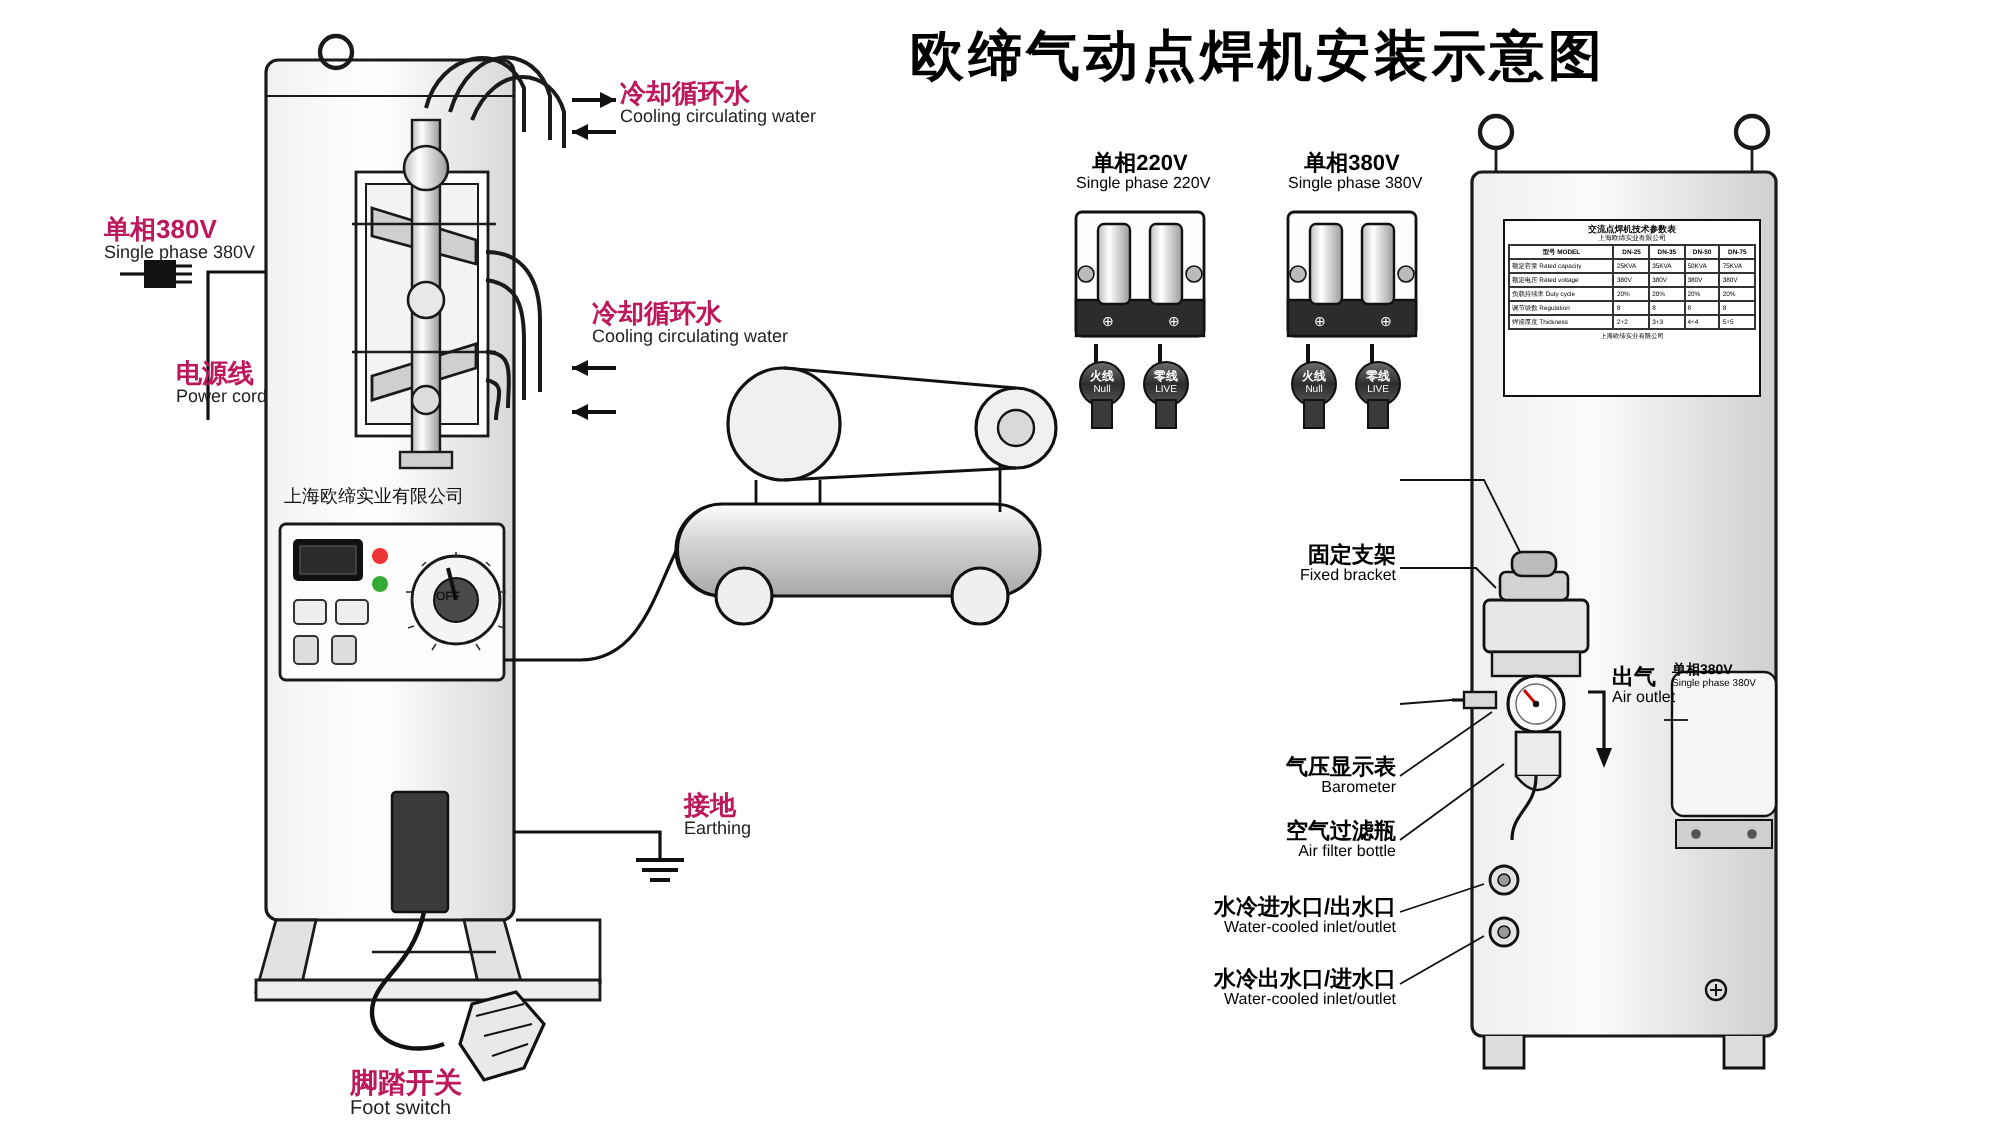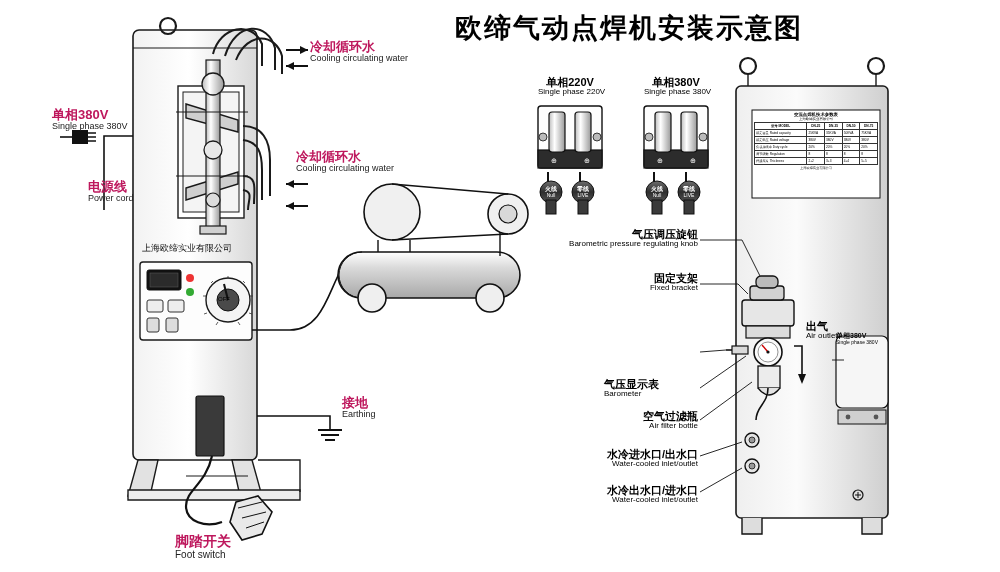--- a/index.html
+++ b/index.html
@@ -308,52 +308,48 @@
   </div>
   <div class="lbl" style="left:646px;top:186px;text-align:center;width:22px;">
     <div style="font-size:6px;color:#fff;font-weight:bold;">火线</div>
     <div style="font-size:5px;color:#fff;">Null</div>
   </div>
   <div class="lbl" style="left:678px;top:186px;text-align:center;width:22px;">
     <div style="font-size:6px;color:#fff;font-weight:bold;">零线</div>
     <div style="font-size:5px;color:#fff;">LIVE</div>
   </div>
 
-  <div class="lbl" style="left:482px;top:228px;text-align:right;width:216px;">
-    <div class="cn-sm">气压调压旋钮</div>
-    <div class="en-sm">Barometric pressure regulating knob</div>
-  </div>
 
   <div class="lbl" style="left:600px;top:272px;text-align:right;width:98px;">
     <div class="cn-sm">固定支架</div>
     <div class="en-sm">Fixed bracket</div>
   </div>
 
 
-  <div class="lbl" style="left:604px;top:378px;width:94px;">
+  <div class="lbl" style="left:604px;top:378px;text-align:right;width:94px;">
     <div class="cn-sm">气压显示表</div>
     <div class="en-sm">Barometer</div>
   </div>
 
   <div class="lbl" style="left:604px;top:410px;text-align:right;width:94px;">
     <div class="cn-sm">空气过滤瓶</div>
     <div class="en-sm">Air filter bottle</div>
   </div>
 
   <div class="lbl" style="left:580px;top:448px;text-align:right;width:118px;">
     <div class="cn-sm">水冷进水口/出水口</div>
     <div class="en-sm">Water-cooled inlet/outlet</div>
   </div>
 
   <div class="lbl" style="left:580px;top:484px;text-align:right;width:118px;">
     <div class="cn-sm">水冷出水口/进水口</div>
     <div class="en-sm">Water-cooled inlet/outlet</div>
   </div>
 
-  <div class="lbl" style="left:806px;top:320px;">
+  <div class="lbl" style="left:806px;top:333px;">
     <div class="cn-sm">出气</div>
     <div class="en-sm">Air outlet</div>
   </div>
 
   <div class="lbl" style="left:836px;top:332px;">
     <div style="font-size:7px;font-weight:bold;">单相380V</div>
     <div style="font-size:5px;">Single phase 380V</div>
   </div>
 
   <div style="position:absolute;left:754px;top:112px;width:124px;height:84px;overflow:hidden;">

